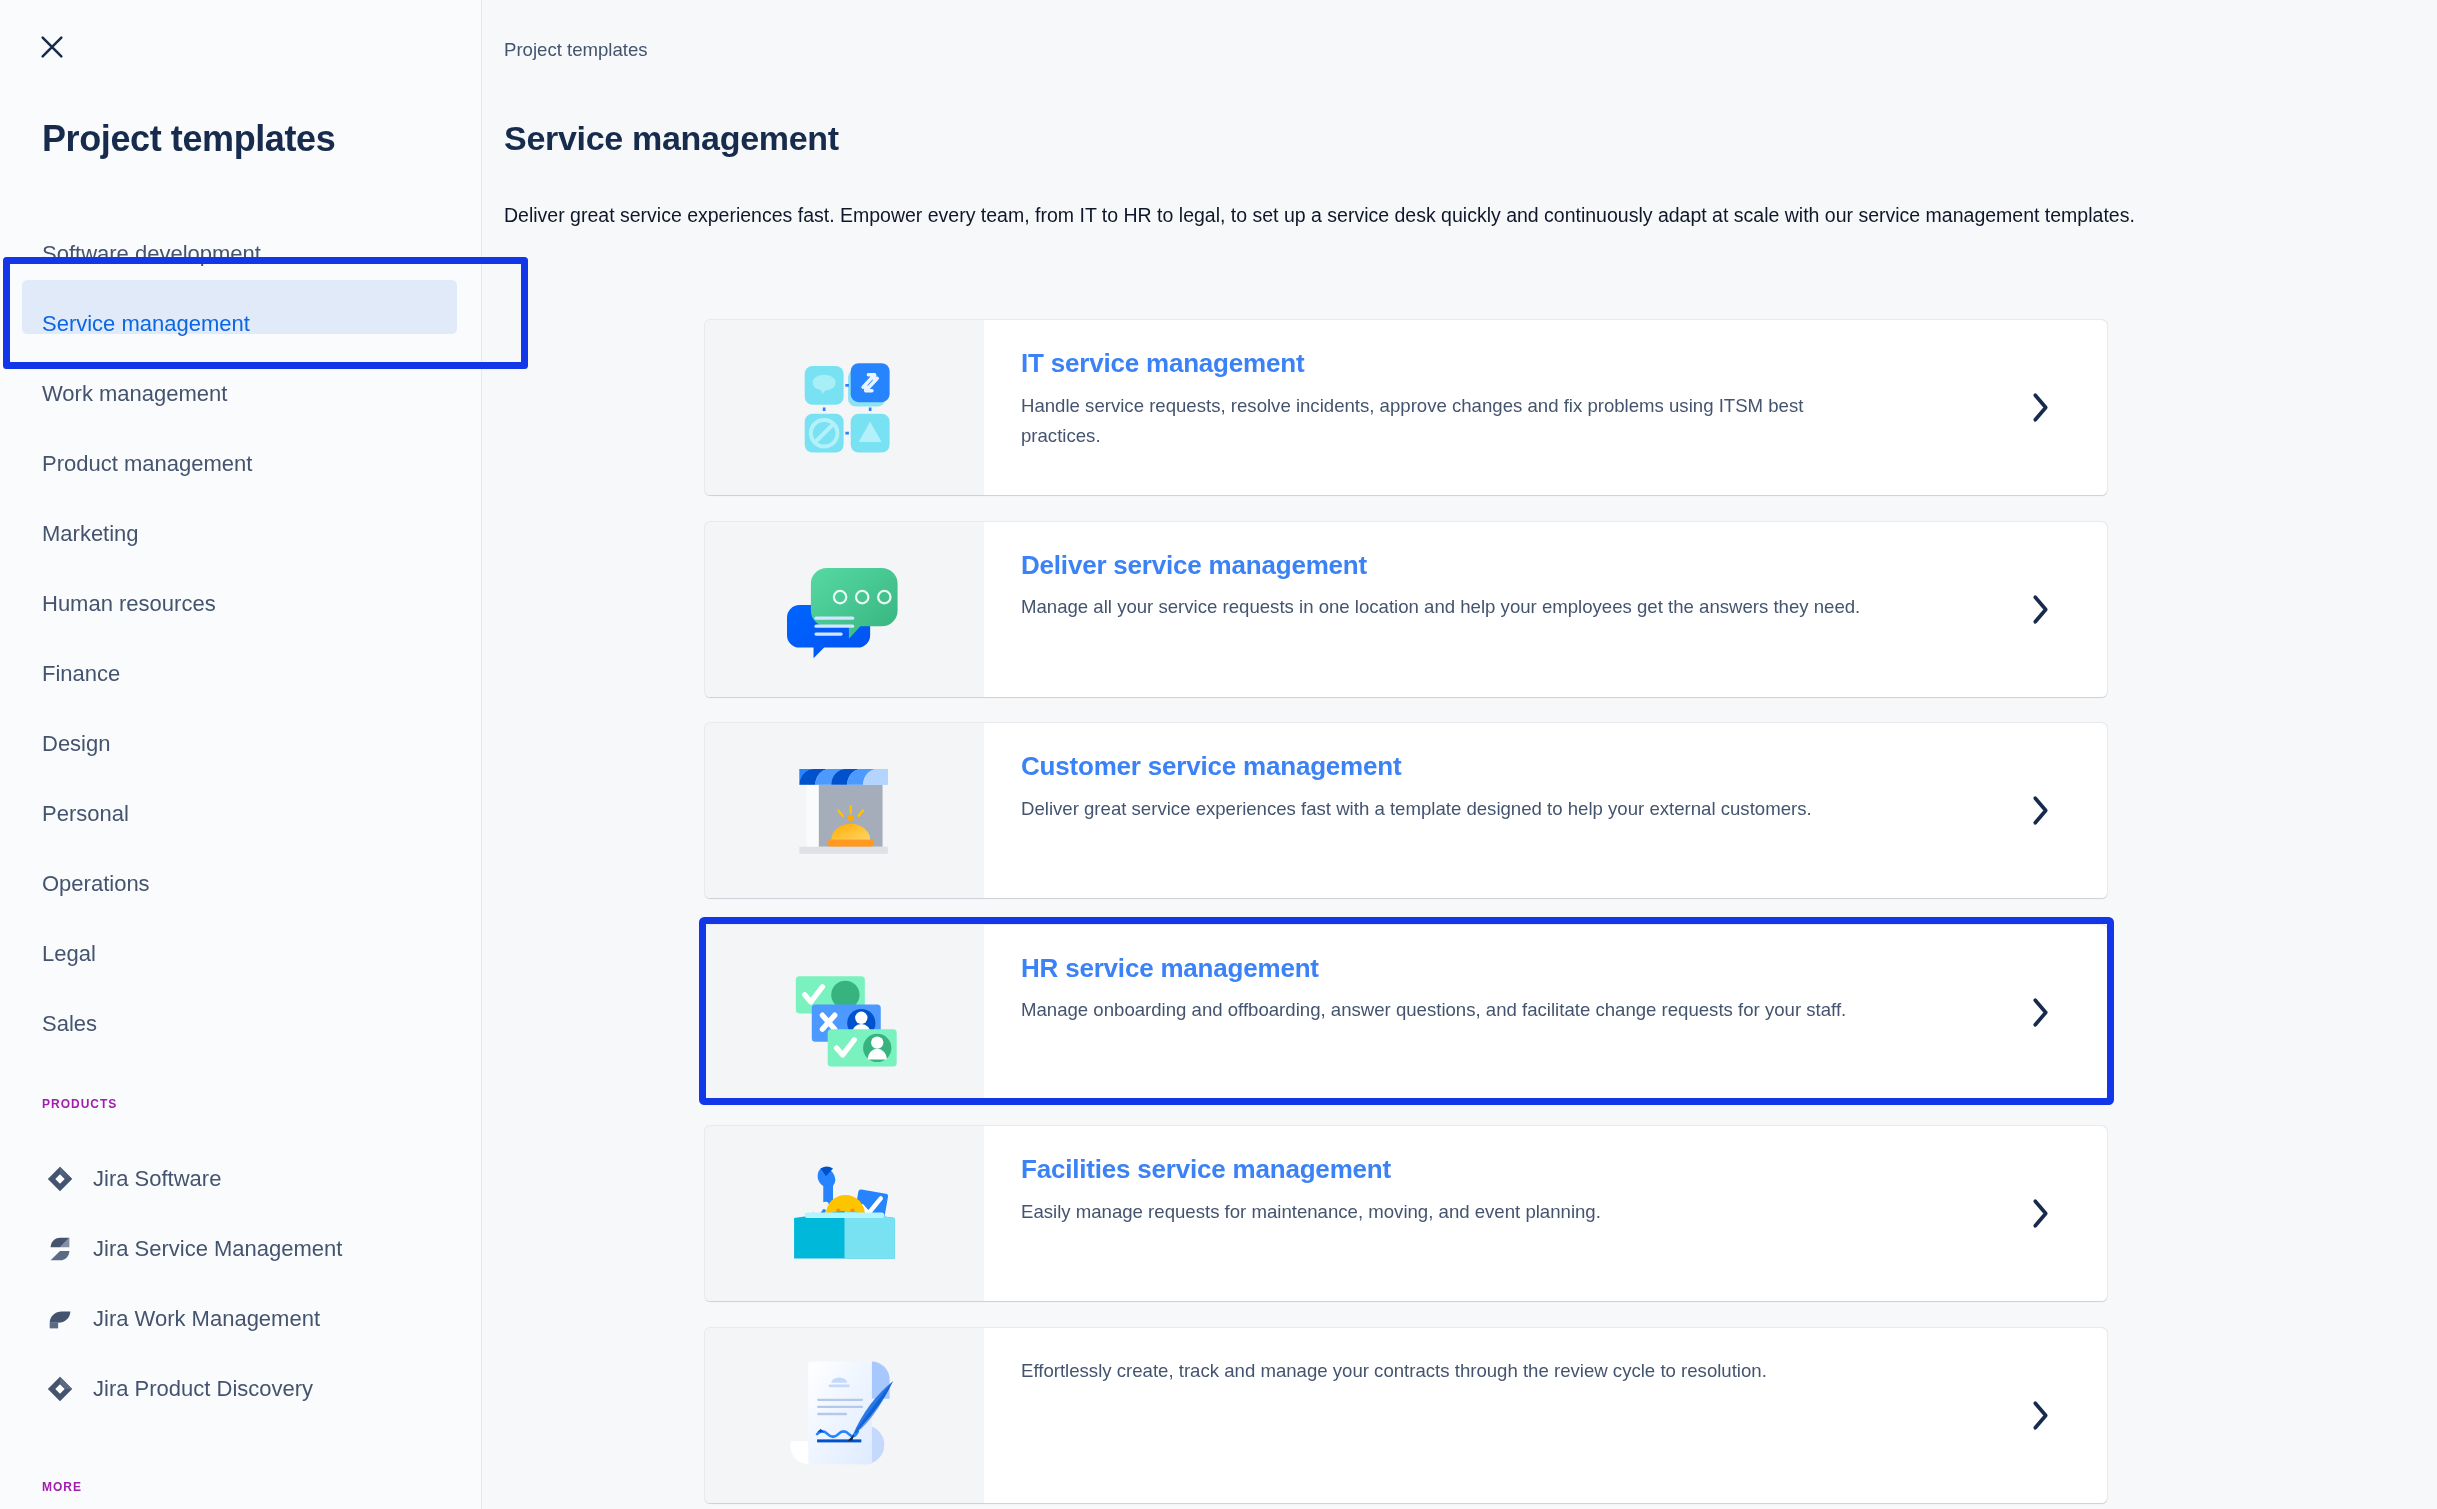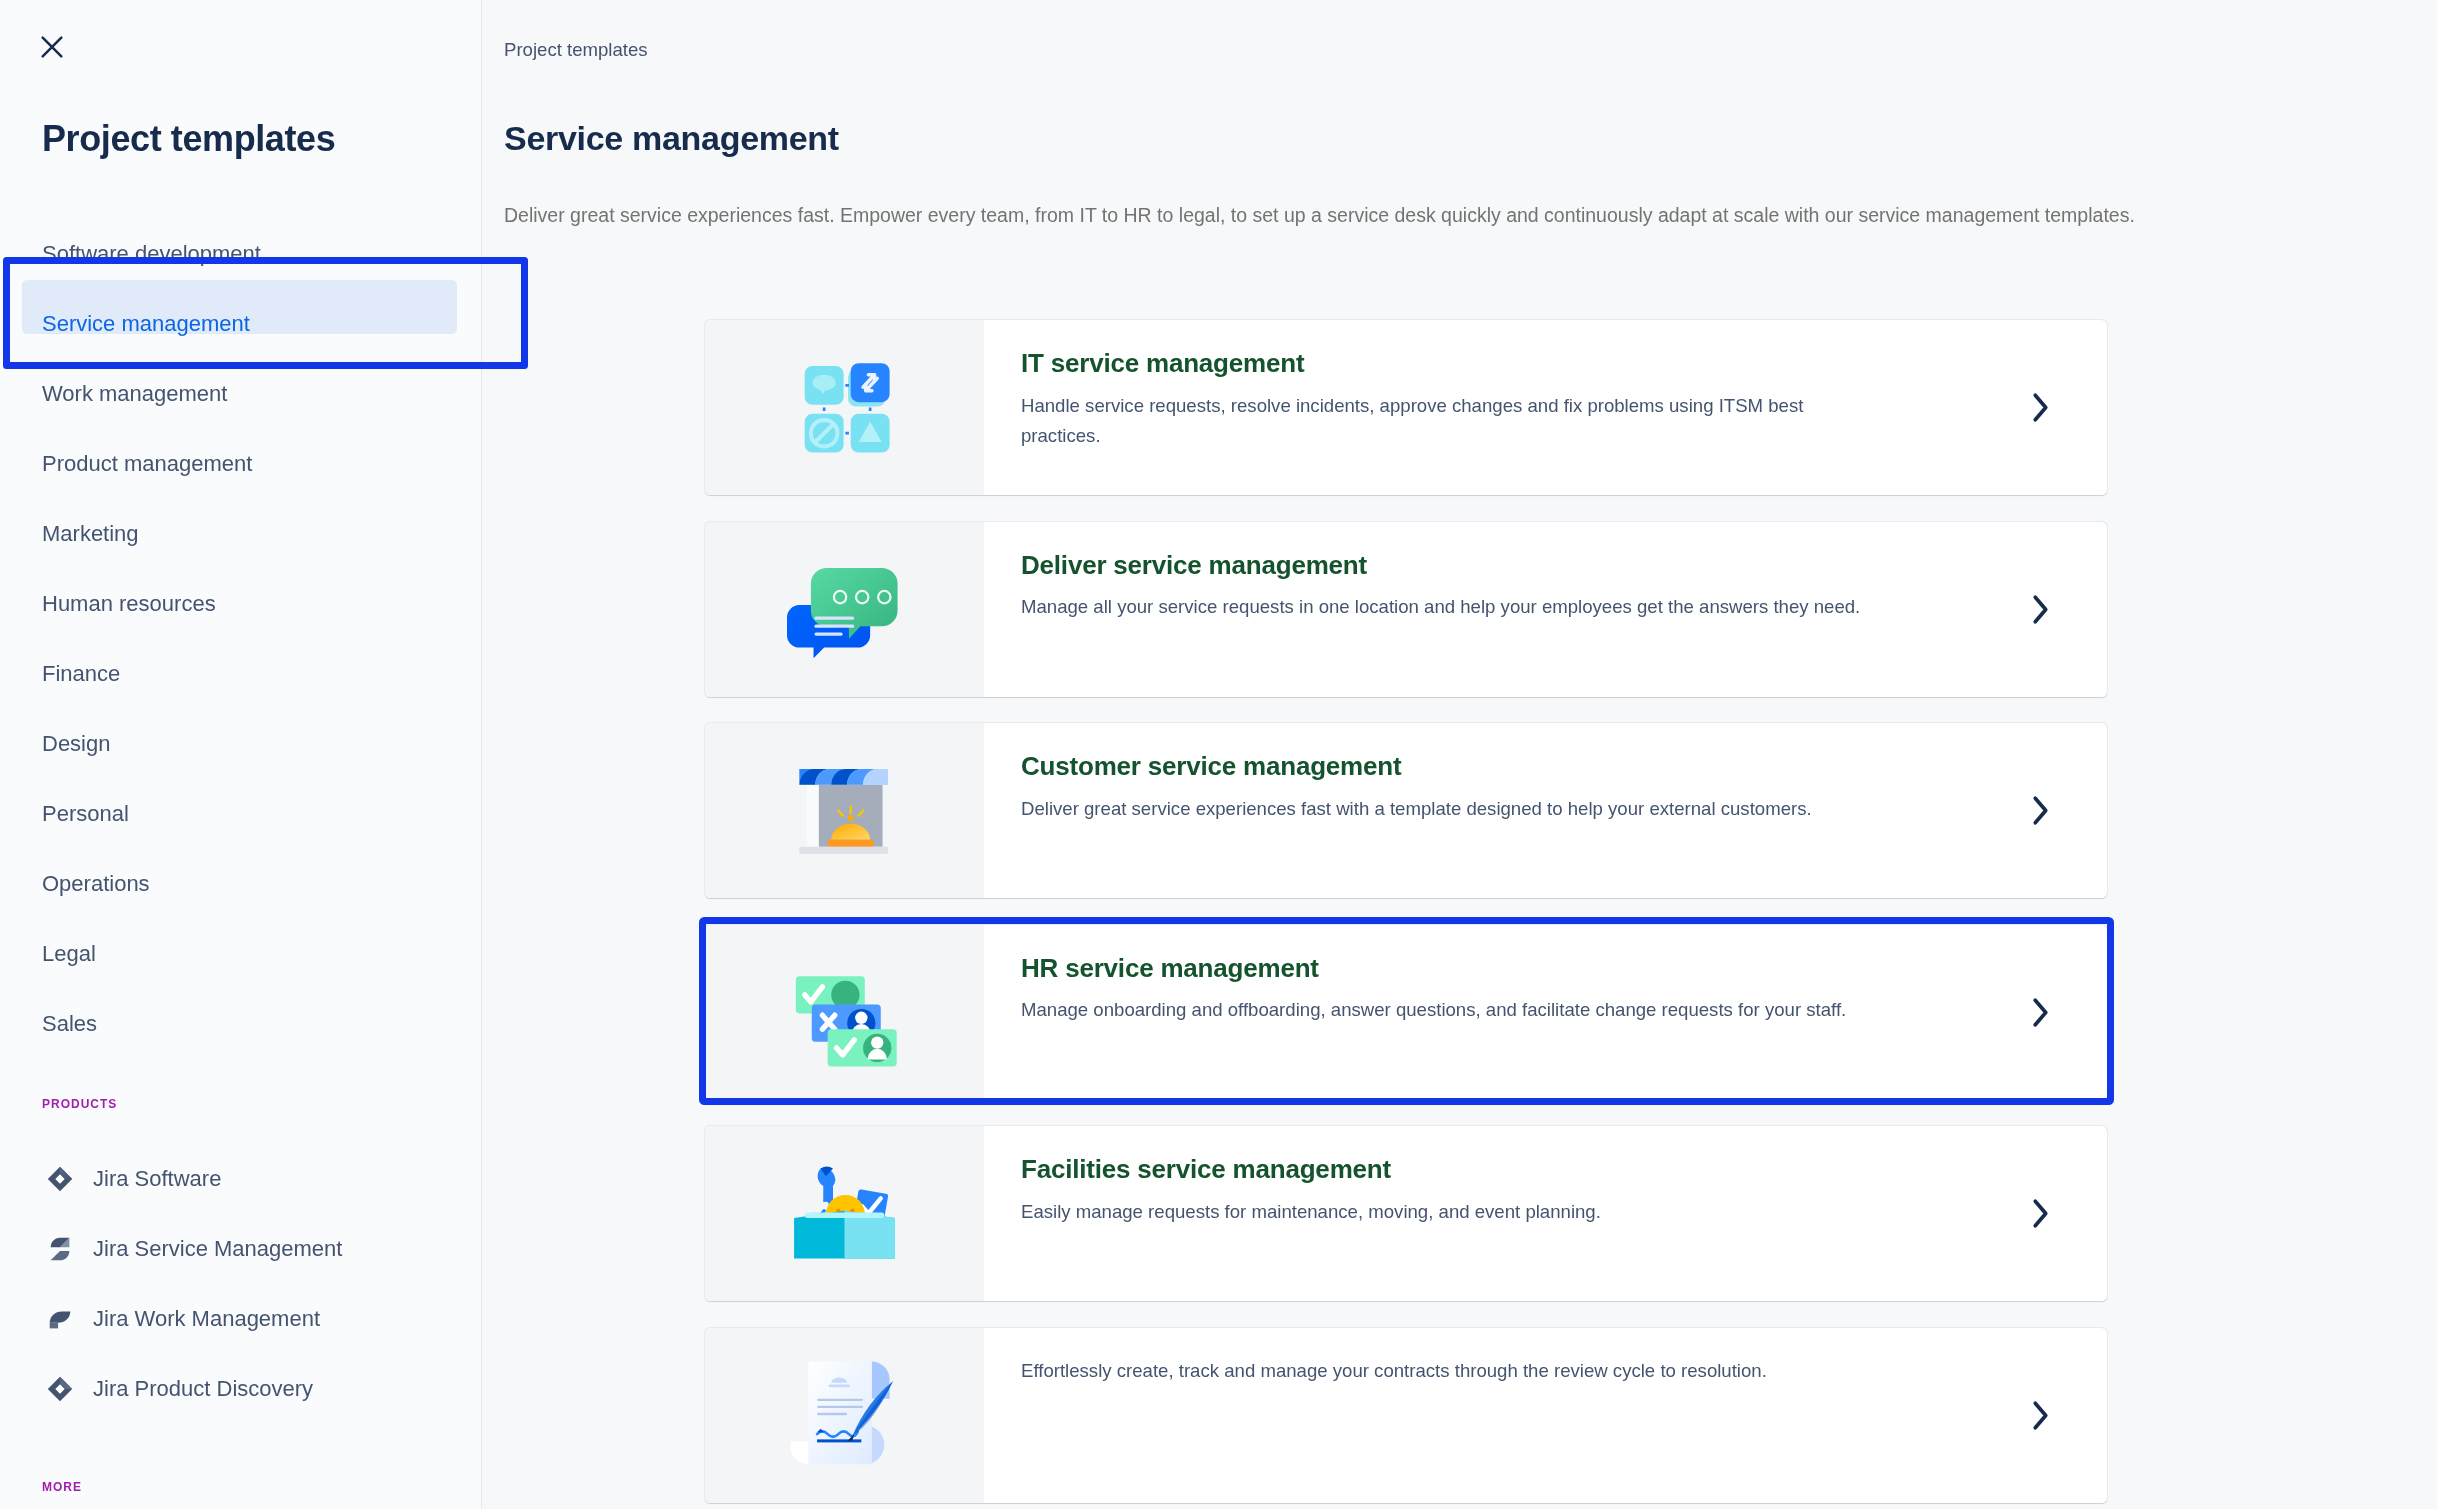--- a/index.html
+++ b/index.html
@@ -166,21 +166,21 @@
     letter-spacing: -0.3px;
   }
 
   .page-desc {
     position: absolute;
     left: 22px;
     top: 200px;
     width: 1729px;
     font-size: 19.5px;
     line-height: 31px;
-    color: #737373;
+    color: #0f172a;
   }
 
   .cards {
     position: absolute;
     left: 223px;
     top: 320px;
     width: 1402px;
   }
 
   .card {
@@ -208,21 +208,21 @@
   .card-body {
     flex: 1 1 auto;
     padding: 28px 35px 0 37px;
     display: flex;
     flex-direction: column;
     justify-content: flex-start;
   }
   .card-title {
     font-size: 26px;
     font-weight: 700;
-    color: #14532d;
+    color: #3b82f6;
     letter-spacing: -0.2px;
     margin-bottom: 11.5px;
   }
   .card-desc {
     font-size: 18.6px;
     line-height: 30px;
     color: #44546f;
     max-width: 849px;
   }
 

